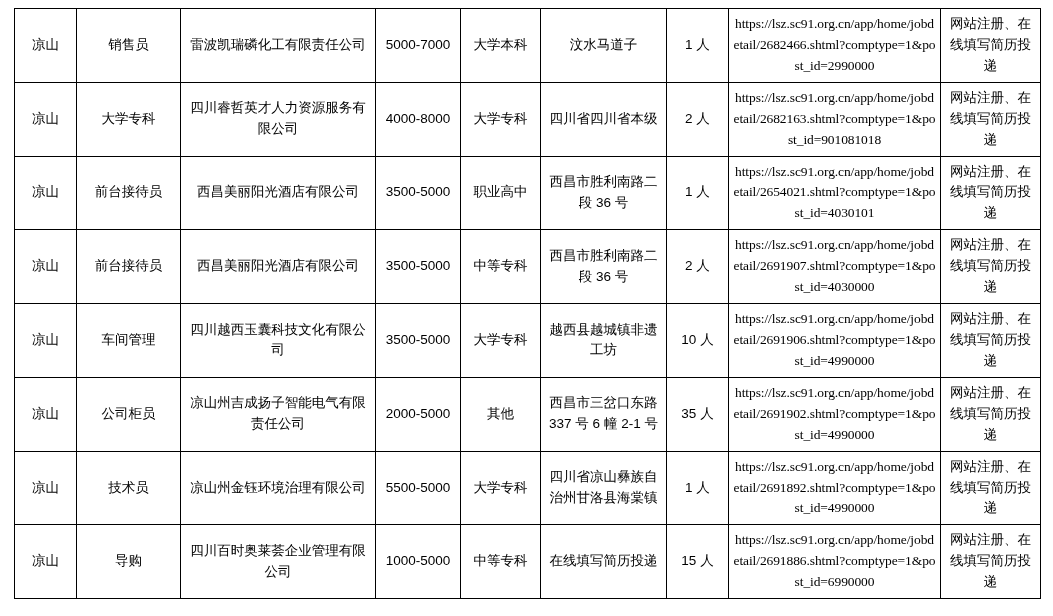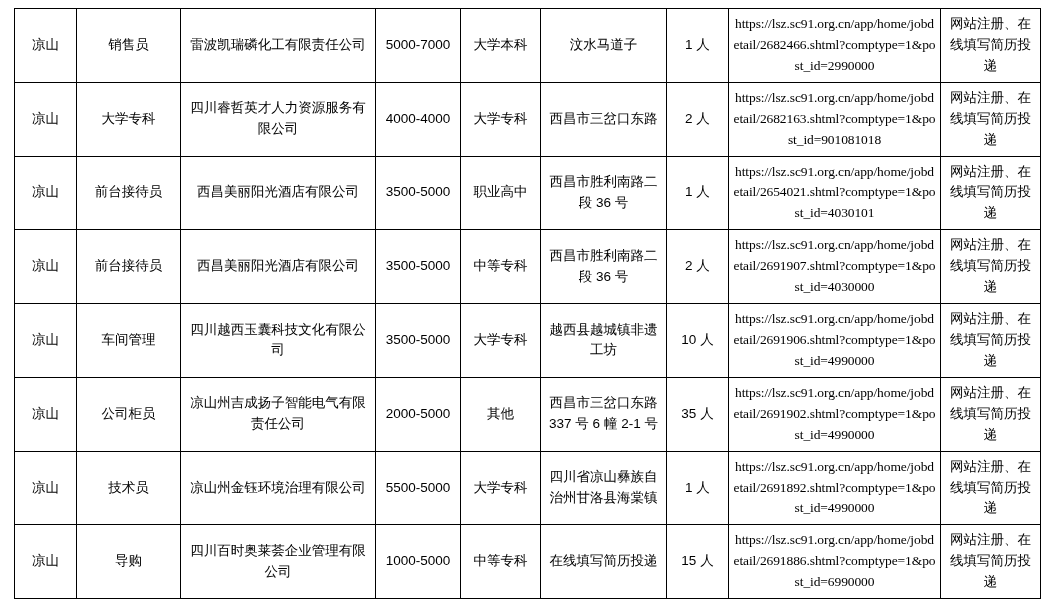--- a/index.html
+++ b/index.html
@@ -99,23 +99,23 @@
         <td>大学本科</td>
         <td class="location-cell">汶水马道子</td>
         <td>1 人</td>
         <td class="url-cell">https://lsz.sc91.org.cn/app/home/jobdetail/2682466.shtml?comptype=1&amp;post_id=2990000</td>
         <td class="method-cell">网站注册、在线填写简历投递</td>
       </tr>
       <tr>
         <td>凉山</td>
         <td>大学专科</td>
         <td class="company-cell">四川睿哲英才人力资源服务有限公司</td>
-        <td>4000-4000</td>
+        <td>4000-8000</td>
         <td>大学专科</td>
-        <td class="location-cell">西昌市三岔口东路</td>
+        <td class="location-cell">四川省四川省本级</td>
         <td>2 人</td>
         <td class="url-cell">https://lsz.sc91.org.cn/app/home/jobdetail/2682163.shtml?comptype=1&amp;post_id=901081018</td>
         <td class="method-cell">网站注册、在线填写简历投递</td>
       </tr>
       <tr>
         <td>凉山</td>
         <td>前台接待员</td>
         <td class="company-cell">西昌美丽阳光酒店有限公司</td>
         <td>3500-5000</td>
         <td>职业高中</td>

